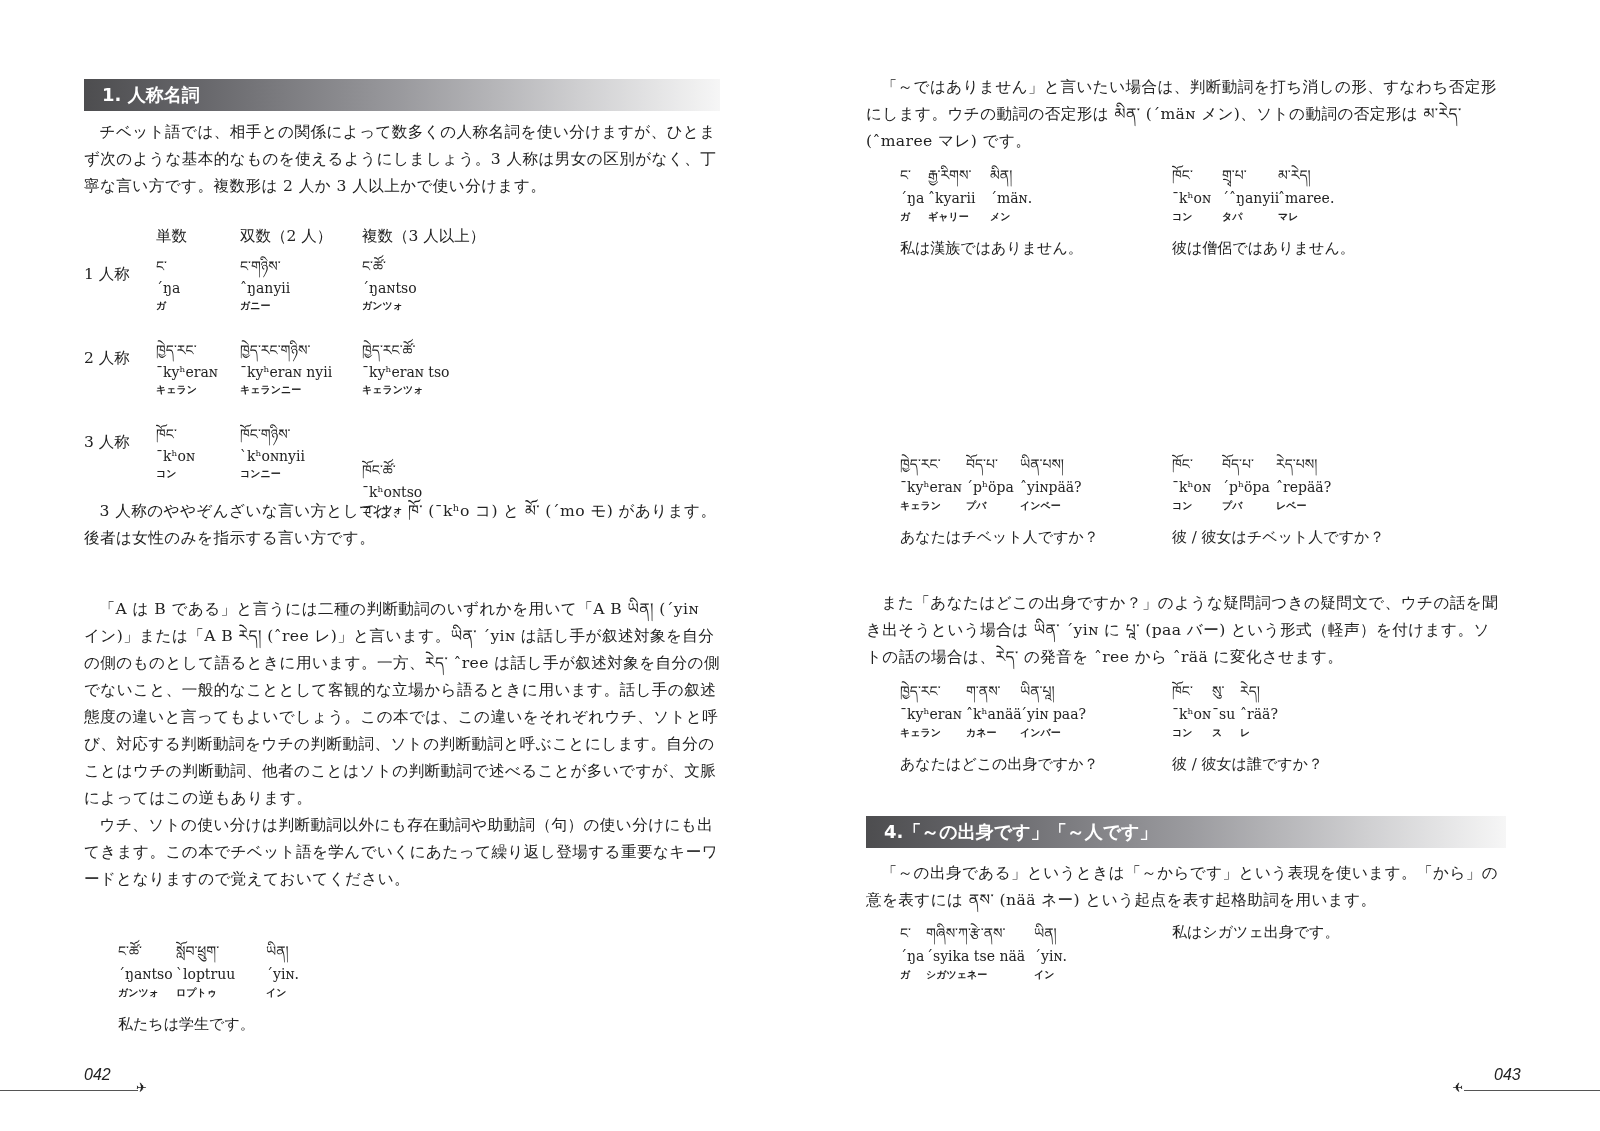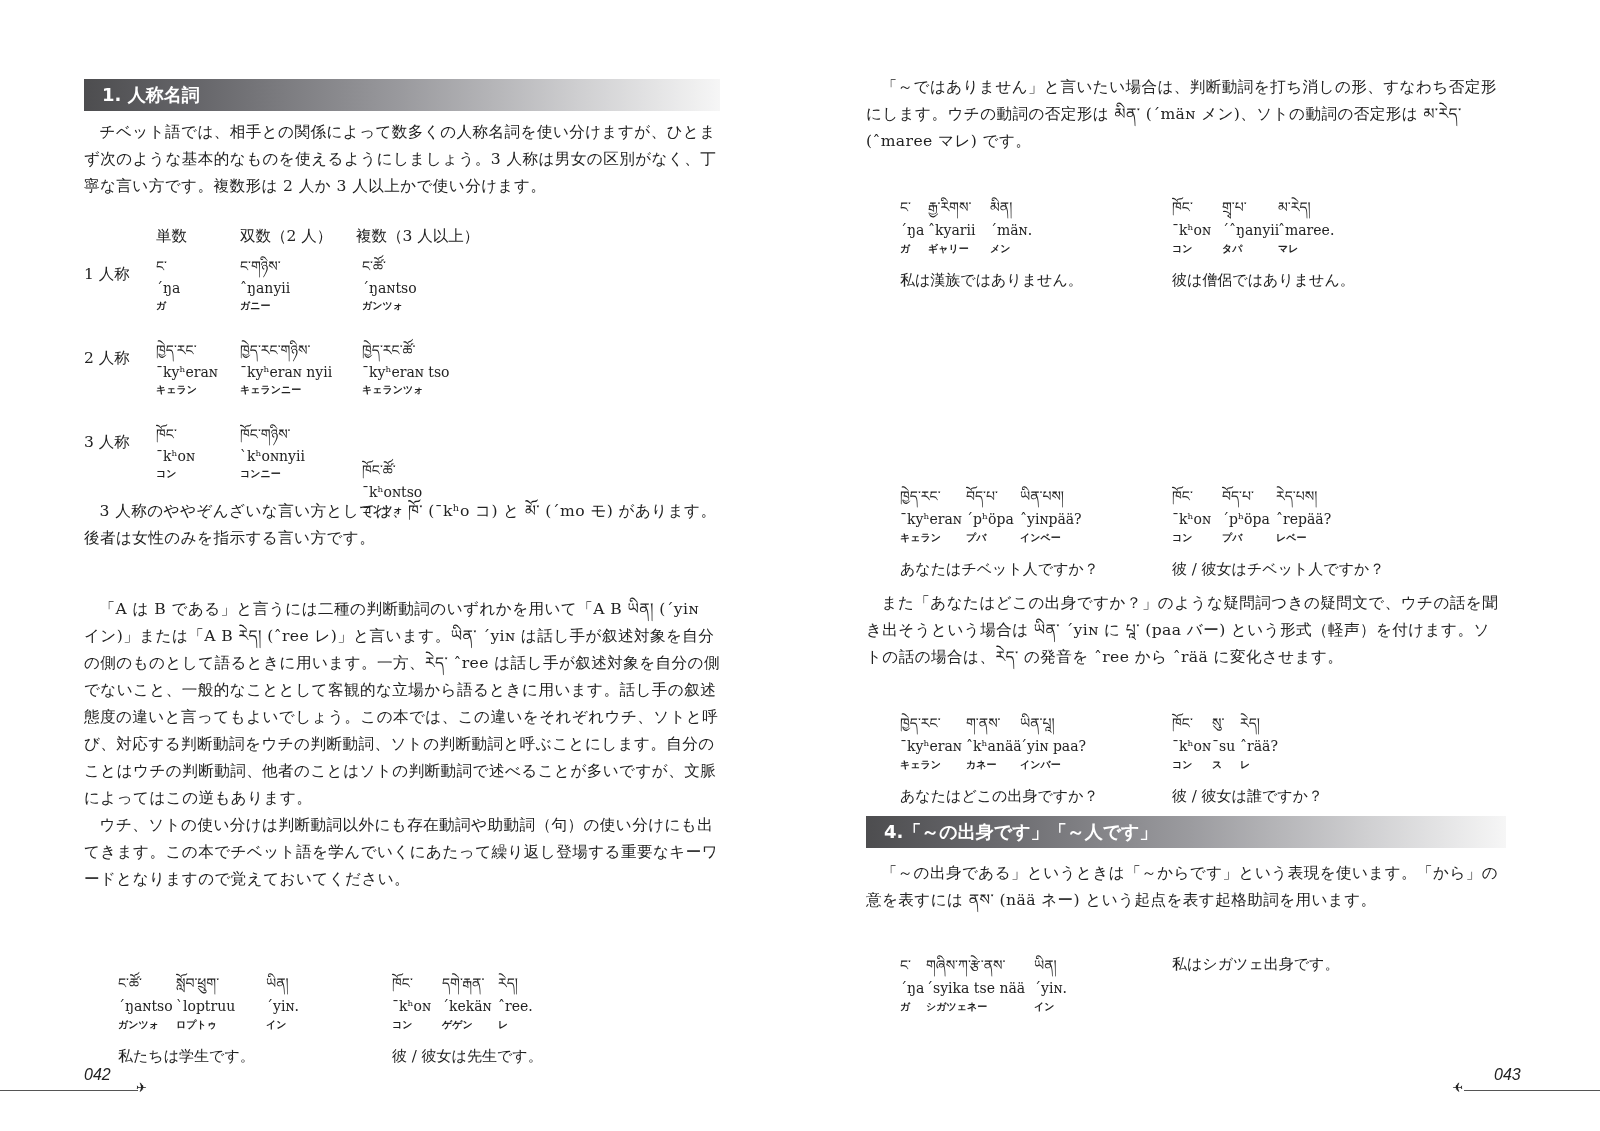--- a/index.html
+++ b/index.html
@@ -18,21 +18,21 @@
   .para { font-size:15.6px; line-height:27px; text-indent:1em; margin:0; letter-spacing:0.4px; }
 
   .pron-table { margin-top:26px; position:relative; height:270px; }
   .pt-head { position:absolute; top:0; font-size:15.5px; }
   .pt-rowlabel { position:absolute; font-size:15.5px; }
   .pt-cell { position:absolute; }
   .pt-cell .t { font-family:"DejaVu Sans","Liberation Sans",sans-serif; font-size:14px; height:24px; line-height:24px; }
   .pt-cell .r { font-size:14px; height:20px; line-height:20px; }
   .pt-cell .k { font-family:"DejaVu Sans","Liberation Sans",sans-serif; font-size:10px; font-weight:bold; height:16px; line-height:16px; }
 
-  .ex { position:absolute;margin-top:32px; }
+  .ex { position:absolute; }
   .ex .t { font-family:"DejaVu Sans","Liberation Sans",sans-serif; font-size:14px; height:26px; line-height:26px; white-space:nowrap; }
   .ex .r { font-size:14px; height:20px; line-height:20px; white-space:nowrap; }
   .ex .k { font-family:"DejaVu Sans","Liberation Sans",sans-serif; font-size:10px; font-weight:bold; height:18px; line-height:18px; white-space:nowrap; }
   .ex .j { font-size:15px; height:24px; line-height:24px; margin-top:10px; white-space:nowrap; }
   .ex span.g { display:inline-block; }
 
   .footer-num { position:absolute; font-family:"Liberation Sans","DejaVu Sans",sans-serif; font-style:italic; font-size:16px; color:#222; }
   .footer-line { position:absolute; height:1px; background:#555; }
   .plane { position:absolute; font-size:13px; color:#222; font-family:"DejaVu Sans",sans-serif; }
 </style>
@@ -41,21 +41,21 @@
 
 <div class="page left">
 
   <div class="col" style="top:79px;">
     <div class="sec-head">1. 人称名詞</div>
     <p class="para" style="margin-top:8px;">チベット語では、相手との関係によって数多くの人称名詞を使い分けますが、ひとまず次のような基本的なものを使えるようにしましょう。3 人称は男女の区別がなく、丁寧な言い方です。複数形は 2 人か 3 人以上かで使い分けます。</p>
 
     <div class="pron-table">
       <div class="pt-head" style="left:72px;">単数</div>
       <div class="pt-head" style="left:156px;">双数（2 人）</div>
-      <div class="pt-head" style="left:272px;">複数（3 人以上）</div>
+      <div class="pt-head" style="left:278px;">複数（3 人以上）</div>
 
       <div class="pt-rowlabel" style="left:0; top:38px;">1 人称</div>
       <div class="pt-cell" style="left:72px; top:28px;">
         <div class="t">ང་</div>
         <div class="r">´ŋa</div>
         <div class="k">ガ</div>
       </div>
       <div class="pt-cell" style="left:156px; top:28px;">
         <div class="t">ང་གཉིས་</div>
         <div class="r">ˆŋanyii</div>
@@ -110,26 +110,20 @@
     <p class="para">ウチ、ソトの使い分けは判断動詞以外にも存在動詞や助動詞（句）の使い分けにも出てきます。この本でチベット語を学んでいくにあたって繰り返し登場する重要なキーワードとなりますので覚えておいてください。</p>
   </div>
 
   <div class="ex" style="left:118px; top:938px;">
     <div class="t"><span class="g" style="width:58px">ང་ཚོ་</span><span class="g" style="width:90px">སློབ་ཕྲུག་</span><span class="g">ཡིན།</span></div>
     <div class="r"><span class="g" style="width:58px">´ŋaɴtso</span><span class="g" style="width:90px">`loptruu</span><span class="g">´yiɴ.</span></div>
     <div class="k"><span class="g" style="width:58px">ガンツォ</span><span class="g" style="width:90px">ロプトゥ</span><span class="g">イン</span></div>
     <div class="j">私たちは学生です。</div>
   </div>
 
-  <div class="ex" style="left:392px; top:938px;">
-    <div class="t"><span class="g" style="width:50px">ཁོང་</span><span class="g" style="width:56px">དགེ་རྒན་</span><span class="g">རེད།</span></div>
-    <div class="r"><span class="g" style="width:50px">¯kʰoɴ</span><span class="g" style="width:56px">´kekäɴ</span><span class="g">ˆree.</span></div>
-    <div class="k"><span class="g" style="width:50px">コン</span><span class="g" style="width:56px">ゲゲン</span><span class="g">レ</span></div>
-    <div class="j">彼 / 彼女は先生です。</div>
-  </div>
 
   <div class="footer-num" style="left:84px; top:1066px;">042</div>
   <div class="footer-line" style="left:0; width:138px; top:1090px;"></div>
   <div class="plane" style="left:136px; top:1080px;">✈</div>
 </div>
 
 <div class="page right">
 
   <div class="col" style="top:74px;">
     <p class="para">「～ではありません」と言いたい場合は、判断動詞を打ち消しの形、すなわち否定形にします。ウチの動詞の否定形は མིན་ (´mäɴ メン)、ソトの動詞の否定形は མ་རེད་ (ˆmaree マレ) です。</p>

